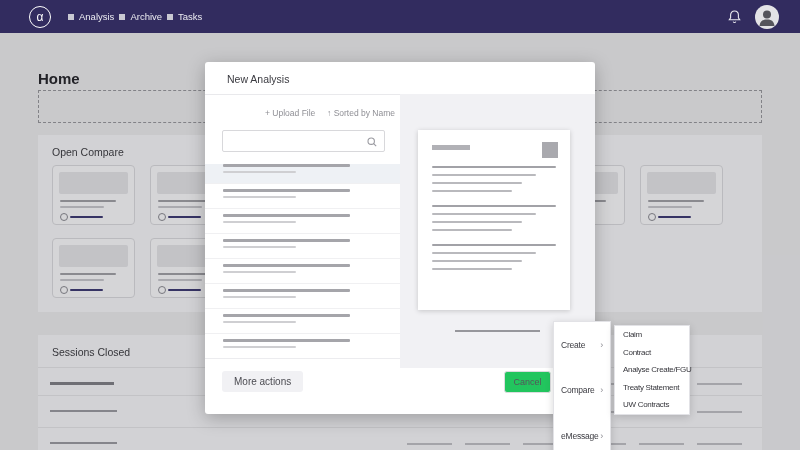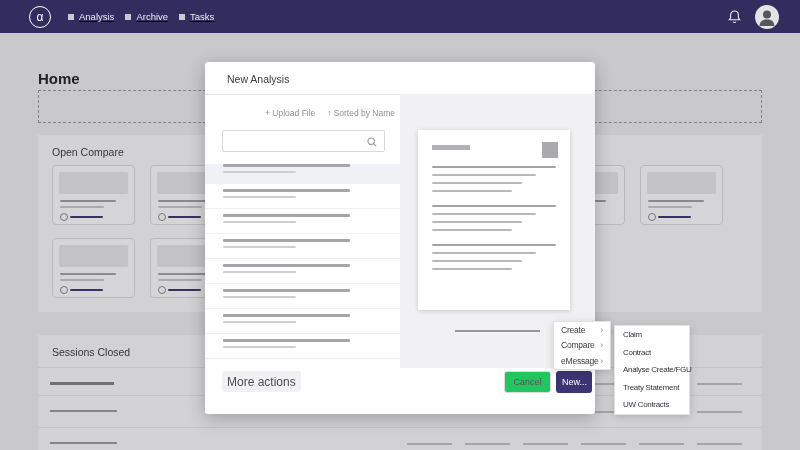--- a/index.html
+++ b/index.html
@@ -1,21 +1,21 @@
 <!DOCTYPE html>
 <html><head>
 <meta charset="utf-8">
 <style>
   html,body{margin:0;padding:0;}
   .screen{position:relative;width:800px;height:450px;background:#eaeaec;overflow:hidden;
           font-family:"Liberation Sans",sans-serif;-webkit-font-smoothing:antialiased;}
   
   .navbar{position:absolute;top:0;left:0;right:0;height:33px;background:#322c5f;display:flex;align-items:center;z-index:30;}
   .logo{width:20px;height:20px;border:1.5px solid #fff;border-radius:50%;color:#fff;display:flex;align-items:center;justify-content:center;font-size:12px;margin-left:29px;flex:0 0 auto;}
-  .nav-items{display:flex;gap:11px;margin-left:17px;text-decoration:underline;}
+  .nav-items{display:flex;gap:5px;margin-left:17px;}
   .nav-item{display:flex;align-items:center;gap:5px;color:#ececf2;font-size:9.5px;cursor:pointer;}
   .nav-sq{width:6px;height:6px;background:#c9c9d2;}
   .nav-right{margin-left:auto;display:flex;align-items:center;gap:13px;margin-right:21px;}
   .avatar{width:24px;height:24px;border-radius:50%;background:#e3e3e6;display:flex;align-items:center;justify-content:center;overflow:hidden;}
   
   .page-title{position:absolute;left:38px;top:60px;font-size:15px;font-weight:bold;color:#26262b;}
   .dropzone{position:absolute;left:38px;top:90px;width:722px;height:31px;border:1px dashed #97979c;}
   .panel{position:absolute;left:38px;width:724px;background:#f5f5f7;}
   .panel-open{top:135px;height:177px;}
   .panel-closed{top:335px;height:115px;}
@@ -41,35 +41,35 @@
   .lk-upload{left:60px;}
   .lk-sort{left:122px;}
   .search{position:absolute;left:17px;top:68px;width:163px;height:22px;border:1px solid #d8d8db;border-radius:2px;box-sizing:border-box;}
   .search input{position:absolute;left:6px;top:2px;width:130px;height:16px;border:none;outline:none;font-size:9px;font-family:"Liberation Sans",sans-serif;color:#444;background:transparent;}
   .search svg{position:absolute;right:7px;top:6px;}
   .file-list{position:absolute;left:0;top:97px;width:195px;height:200px;border-bottom:1px solid #ececef;overflow:hidden;box-sizing:border-box;}
   .file-item{height:19px;border-bottom:1px solid #f0f0f2;padding-left:18px;box-sizing:content-box;cursor:pointer;}
   .file-item.selected{background:#eef1f5;}
   .fi-l1{width:127px;height:2.5px;background:#a5a5aa;margin-top:5px;border-radius:1px;}
   .fi-l2{width:73px;height:2px;background:#cfcfd2;margin-top:4px;border-radius:1px;}
-  .more-actions{position:absolute;left:17px;top:309px;height:21px;padding:0 5px;background:#f1f1f4;border:none;border-radius:3px;font-size:12px;color:#4c4c52;font-family:"Liberation Sans",sans-serif;cursor:pointer;}
+  .more-actions{position:absolute;left:17px;top:309px;height:21px;padding:0 12px;background:#f1f1f4;border:none;border-radius:3px;font-size:10px;color:#4c4c52;font-family:"Liberation Sans",sans-serif;cursor:pointer;}
   .right-panel{position:absolute;left:195px;top:32px;width:195px;height:274px;background:#f1f1f4;}
   .preview{position:absolute;left:18px;top:36px;width:152px;height:180px;background:#fff;box-shadow:0 1px 5px rgba(0,0,0,0.18);}
   .pv-title{position:absolute;left:14px;top:15px;width:38px;height:5px;background:#b1b1b6;}
   .pv-square{position:absolute;right:12px;top:12px;width:16px;height:16px;background:#a9a9ae;}
   .pv-group{position:absolute;left:14px;}
   .pv-group div{height:2px;margin-bottom:6px;border-radius:1px;}
   .pv-caption{position:absolute;left:55px;top:236px;width:85px;height:2px;background:#97979c;}
   .btn{position:absolute;top:309px;height:22px;border-radius:3px;font-size:9px;font-family:"Liberation Sans",sans-serif;cursor:pointer;}
   .btn-cancel{left:299px;width:47px;background:#22c55e;border:1px solid #dcdcdf;color:#55555b;}
   .btn-new{left:351px;width:36px;background:#3d3474;border:none;color:#fff;}
   
   .menu{position:absolute;background:#fff;border:1px solid #e2e2e6;box-shadow:0 2px 8px rgba(0,0,0,0.16);z-index:20;box-sizing:border-box;}
   .menu1{left:553px;top:321px;width:58px;}
-  .menu1 .mi{height:15.5px;display:flex;align-items:center;justify-content:space-between;padding:0 7px;font-size:8.5px;color:#3a3a40;cursor:pointer;letter-spacing:-0.2px;}
+  .menu1 .mi{height:15.5px;display:flex;align-items:center;justify-content:space-between;padding:15px 7px;font-size:8.5px;color:#3a3a40;cursor:pointer;letter-spacing:-0.2px;}
   .mi .chev{color:#8a8a90;font-size:9px;}
   .menu2{left:614px;top:325px;width:76px;}
   .menu2 .mi2{height:17.5px;display:flex;align-items:center;padding:0 8px;font-size:8px;color:#35353b;white-space:nowrap;cursor:pointer;letter-spacing:-0.3px;}
 </style>
 </head>
 <body>
 
 <div class="screen">
 
   <header class="navbar">

